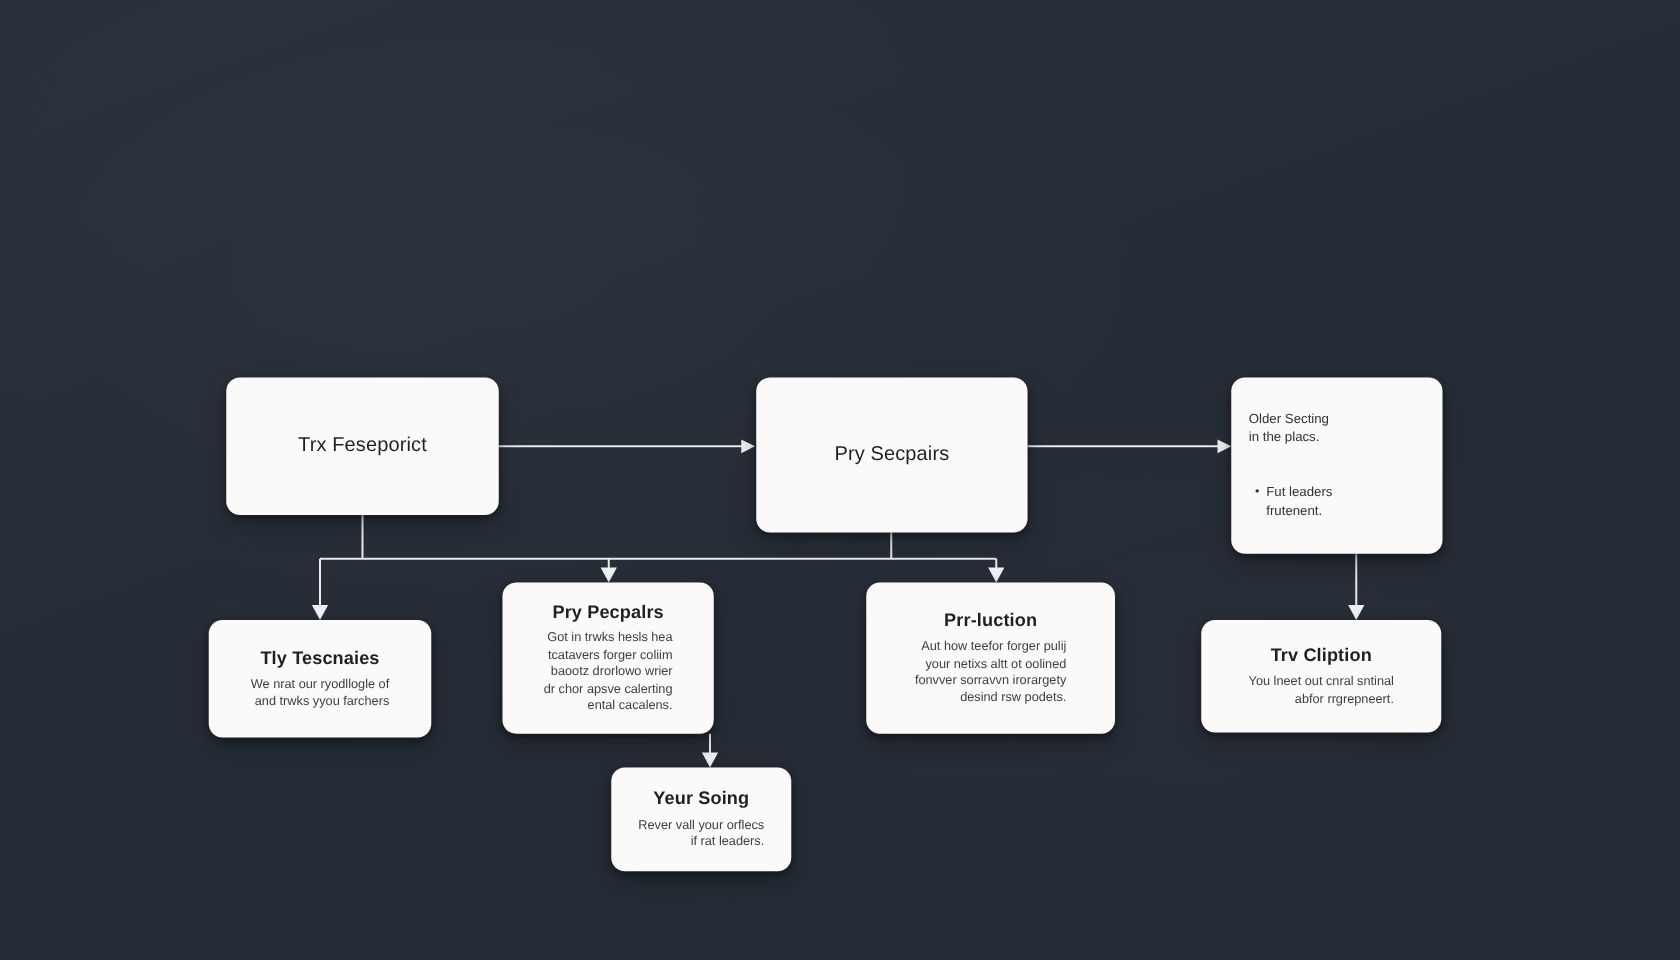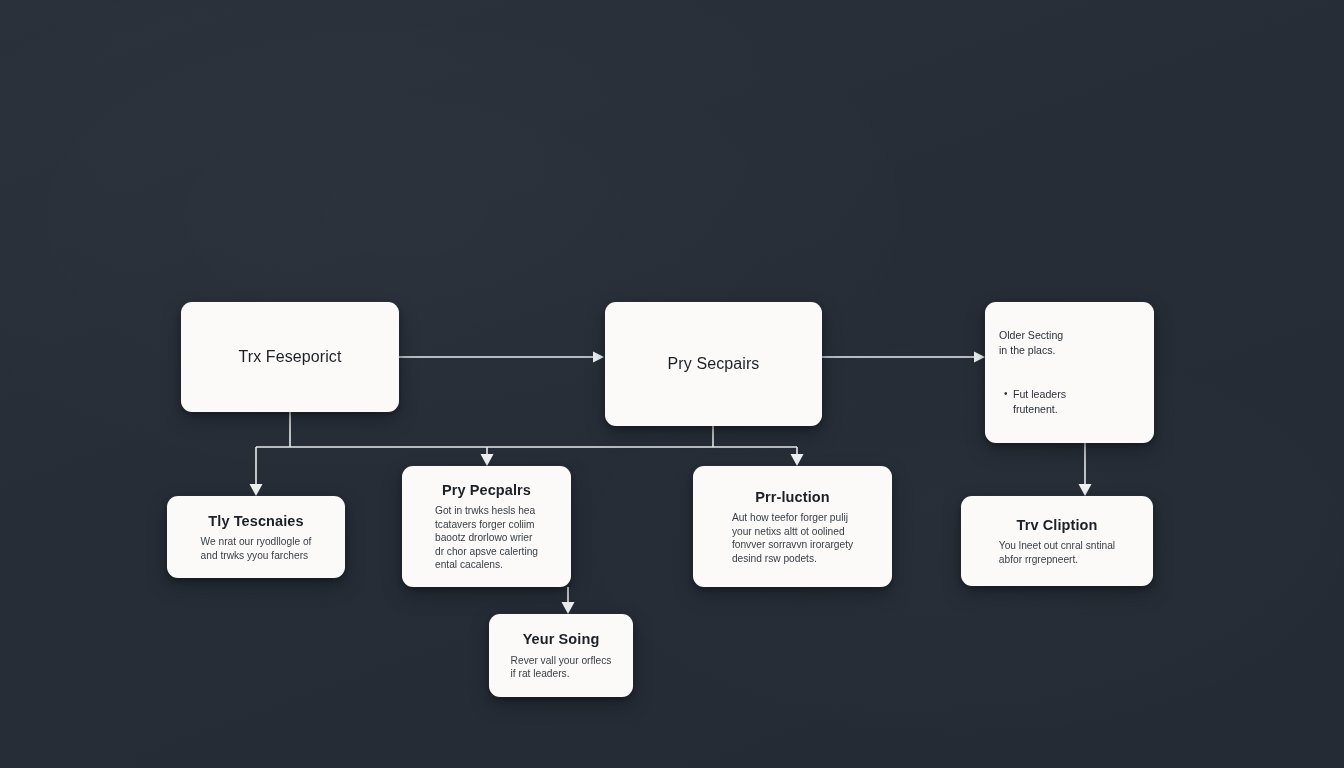--- a/index.html
+++ b/index.html
@@ -55,21 +55,21 @@
     background: #fbfaf9;
     border-radius: 11px;
     box-shadow:
       0 2px 5px rgba(0,0,0,0.34),
       0 8px 20px rgba(0,0,0,0.26),
       0 0 0 0.5px rgba(255,255,255,0.06);
     display: flex;
     flex-direction: column;
     align-items: center;
     justify-content: center;
-    text-align: left;
+    text-align: right;
     padding: 8px 4px;
     overflow: hidden;
   }
 
   
   .node-card.title-only {
     justify-content: center;
   }
   .node-title {
     color: #1c2127;
@@ -202,21 +202,21 @@
       <span class="body-line">in the placs.</span>
     </div>
     <ul class="note-bullets">
       <li>
         <span class="body-line">Fut leaders</span>
         <span class="body-line">frutenent.</span>
       </li>
     </ul>
   </div>
 
-  <div class="node-card with-body" style="left:167px; top:496px; width:178px; height:82px;">
+  <div class="node-card with-body" style="left:167px; top:496px; width:178px; height:94px;">
     <div class="node-title">Tly Tescnaies</div>
     <div class="node-body">
       <span class="body-line">We nrat our ryodllogle of</span>
       <span class="body-line">and trwks yyou farchers</span>
     </div>
   </div>
 
   <div class="node-card with-body" style="left:402px; top:466px; width:169px; height:121px;">
     <div class="node-title">Pry Pecpalrs</div>
     <div class="node-body">

